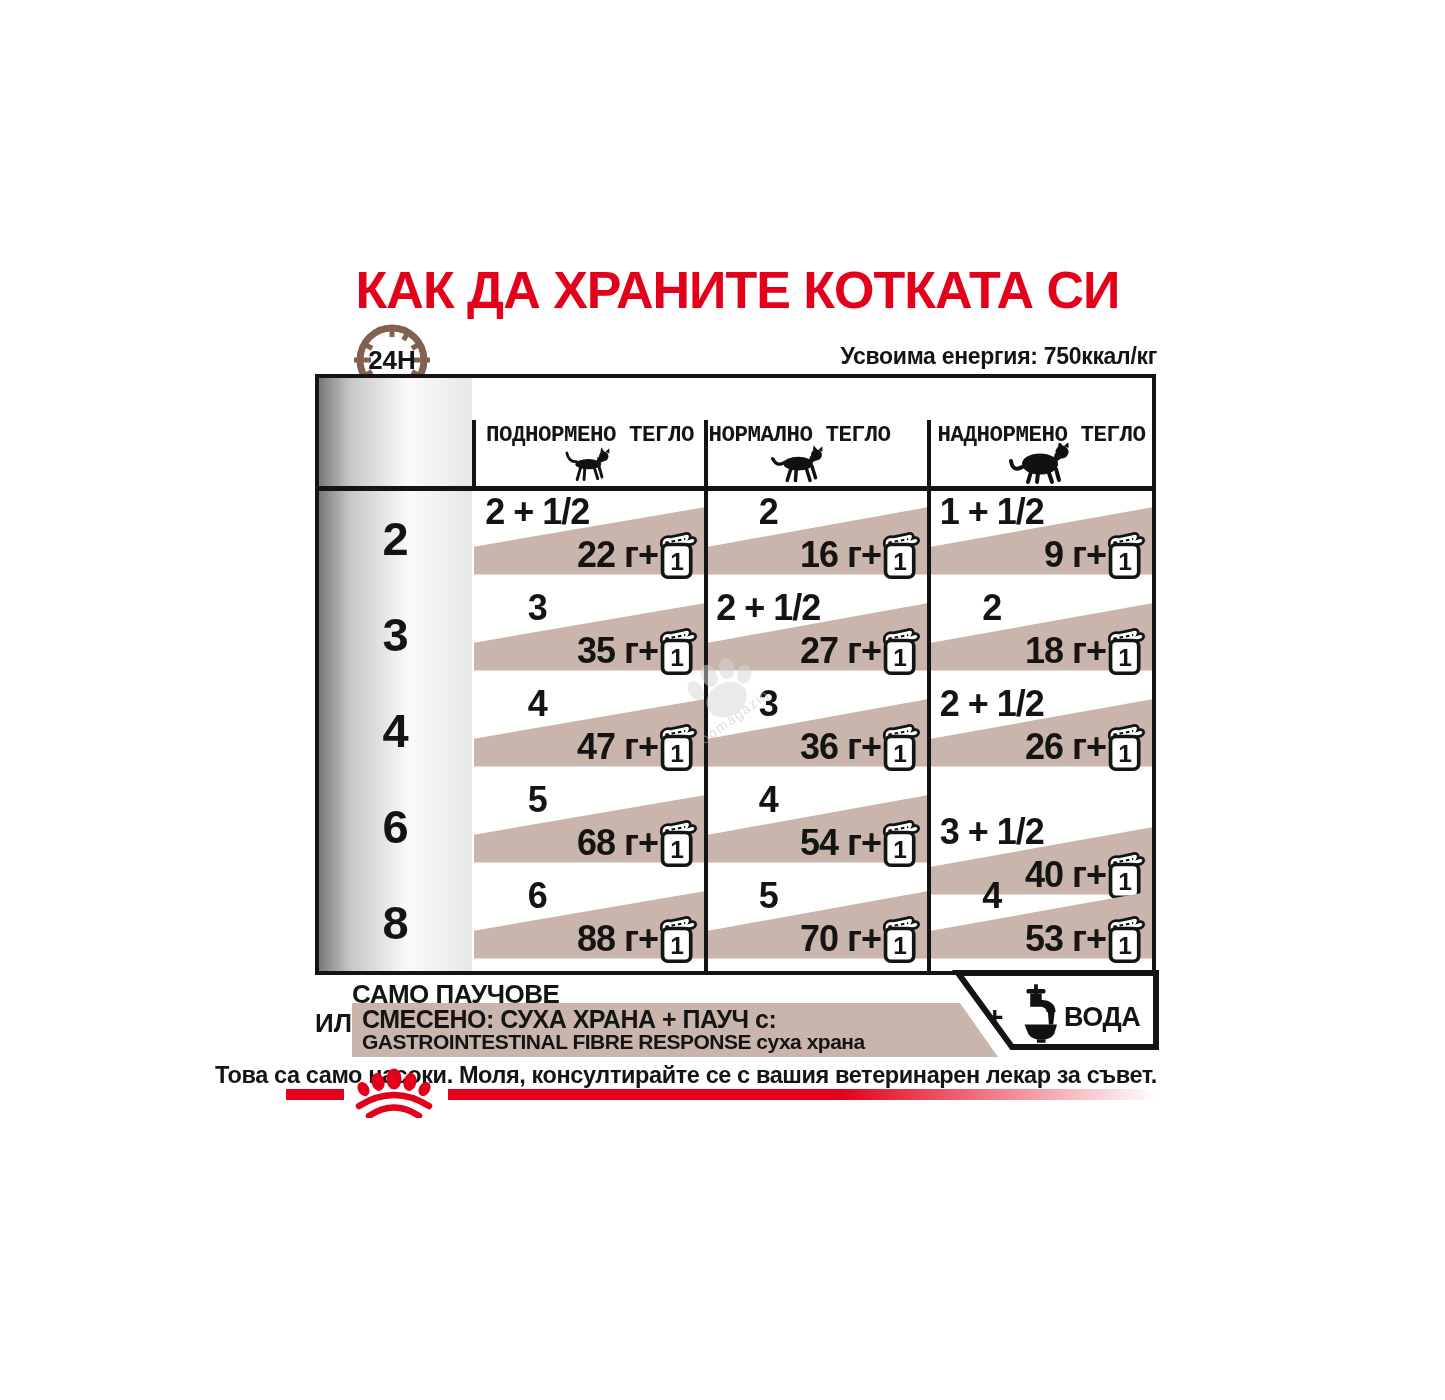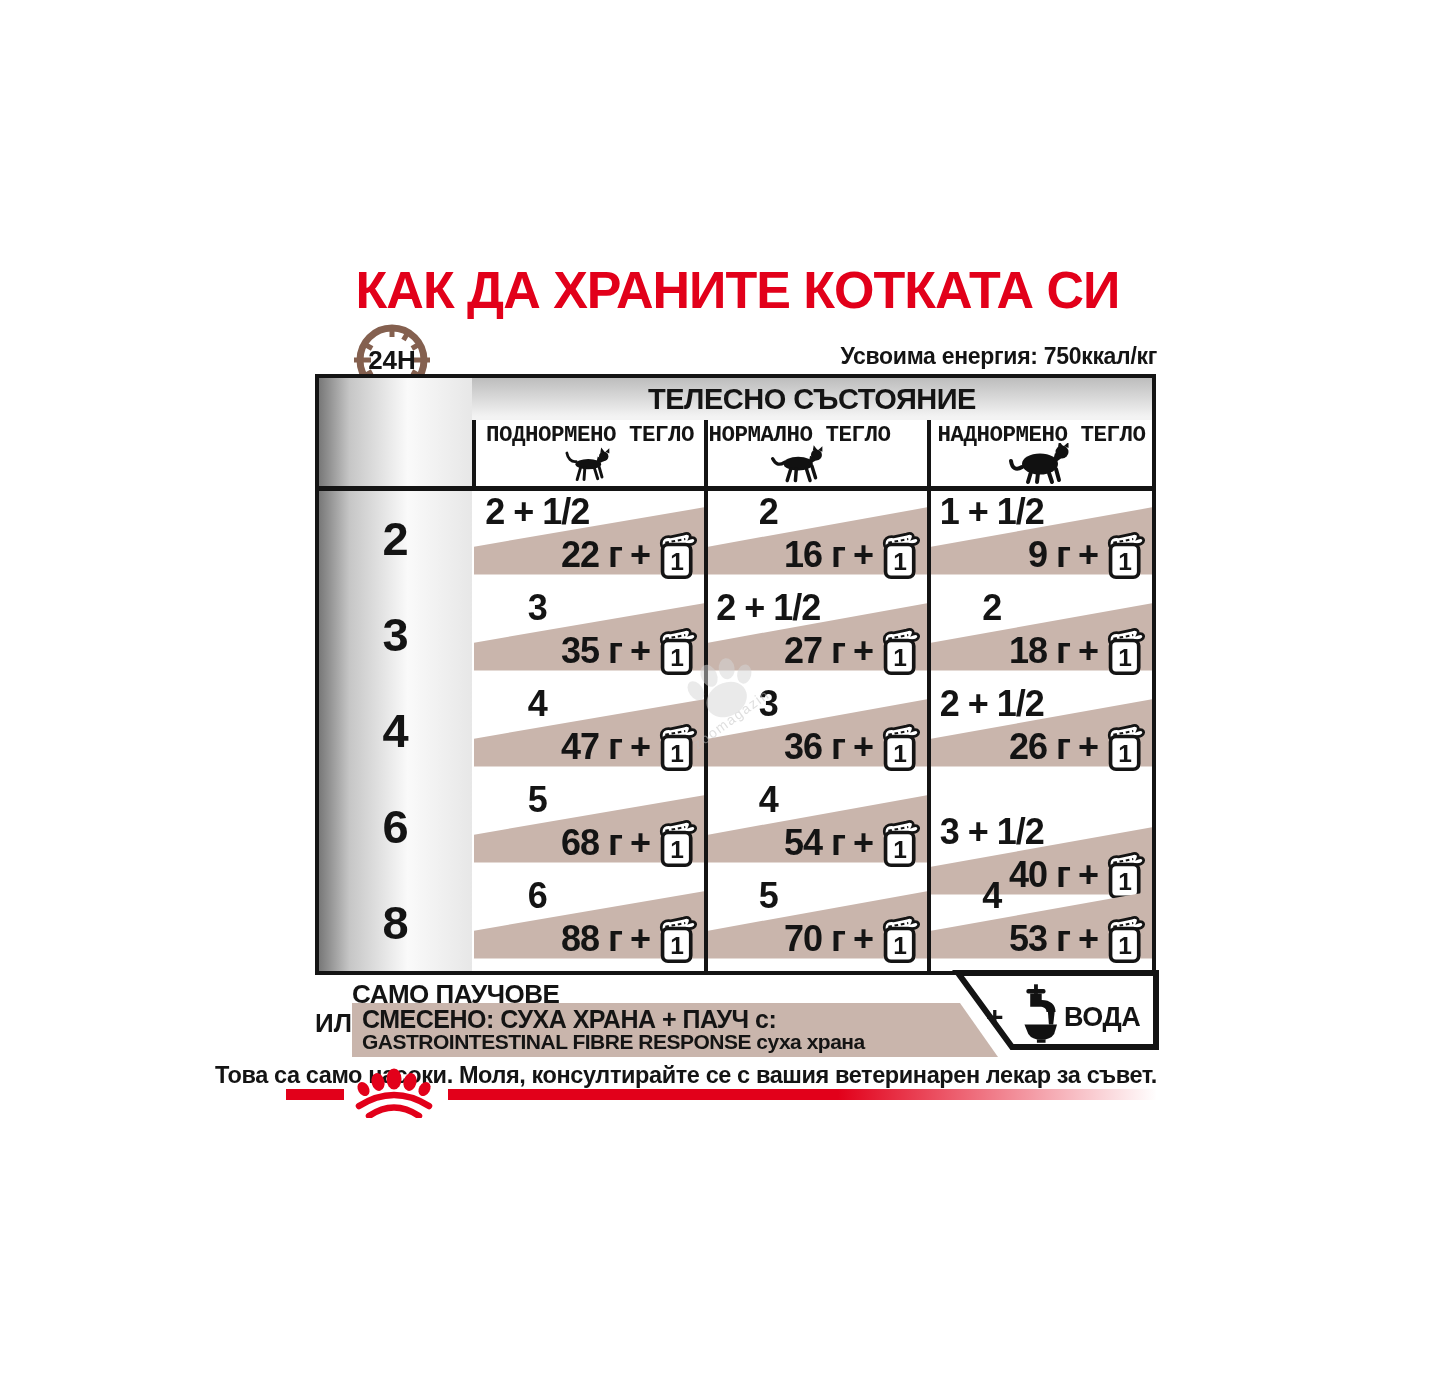--- a/index.html
+++ b/index.html
@@ -38,21 +38,21 @@
   .sublabel{position:absolute;top:0;width:100%;text-align:center;
     font-size:22.5px;font-weight:800;letter-spacing:-0.5px;white-space:nowrap;font-family:Liberation Mono, monospace;}
   .subcat{position:absolute;bottom:1px;left:50%;transform:translateX(-50%);}
   .rowlabel{position:absolute;left:0;width:153px;text-align:center;
     font-size:47px;font-weight:800;line-height:56px;}
   .cell{position:absolute;height:96px;}
   .wedge{position:absolute;left:0;top:0;right:0;bottom:0;background:var(--beige);
     clip-path:polygon(0 58%,100% 17%,100% 87%,0 87%);}
   .count{position:absolute;top:0;left:0;width:55%;text-align:center;
     font-size:36px;font-weight:800;letter-spacing:-1px;white-space:nowrap;}
-  .grams{position:absolute;right:6px;bottom:6px;display:flex;align-items:center;gap:8px;
+  .grams{position:absolute;right:6px;bottom:6px;display:flex;align-items:center;gap:0;
     font-size:36px;font-weight:800;letter-spacing:-1px;line-height:1;}
   .grams svg.pouch{width:40px;height:52px;display:block;}
   
   .pouches-only{left:352px;top:979px;font-size:26px;font-weight:800;letter-spacing:-0.5px;}
   .or-label{left:315px;top:1008px;font-size:26px;font-weight:800;}
   .mixed-band{left:352px;top:1003px;width:646px;height:54px;background:var(--beige);
     clip-path:polygon(0 0,608px 0,646px 100%,0 100%);}
   .mixed-1{position:absolute;left:10px;top:2px;font-size:25px;font-weight:800;letter-spacing:-0.5px;white-space:nowrap;}
   .mixed-2{position:absolute;left:10px;top:27px;font-size:21px;font-weight:800;letter-spacing:-0.5px;white-space:nowrap;}
   .waterbox{left:938px;top:969px;width:222px;height:82px;}
@@ -163,21 +163,20 @@
   <div class="abs title">КАК ДА ХРАНИТЕ КОТКАТА СИ</div>
 
   <svg class="abs clock" viewBox="0 0 84 84">
       <use href="#clock-def"></use>
     </svg>
 
   <div class="abs energy">Усвоима енергия: 750ккал/кг</div>
 
   <div class="abs table">
     <div class="abs leftcol-bg"></div>
-    <div class="abs cond-strip">ТЕЛЕСНО СЪСТОЯНИЕ</div>
 
     <div class="vline" style="left:153px;top:42px;height:66px;"></div>
     <div class="vline" style="left:385px;top:42px;height:551px;"></div>
     <div class="vline" style="left:608px;top:42px;height:551px;"></div>
 
     <div class="subcell" style="left:157px;width:228px;">
       <div class="sublabel">ПОДНОРМЕНО ТЕГЛО</div>
       <svg class="subcat" width="60" height="40" viewBox="0 0 70 42">
           <use href="#cat-slim-def"></use>
         </svg>

